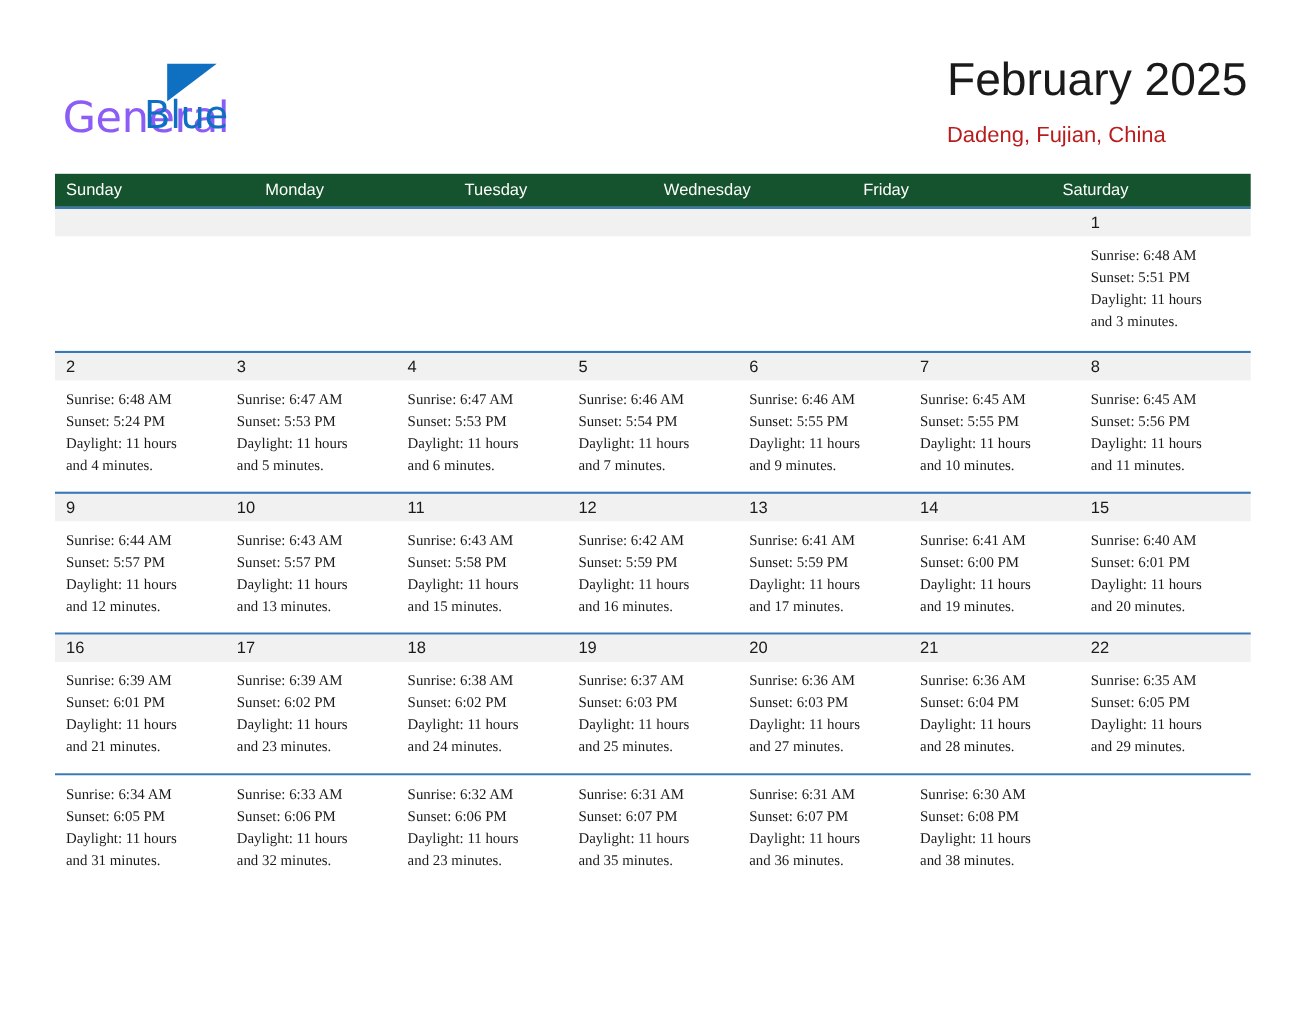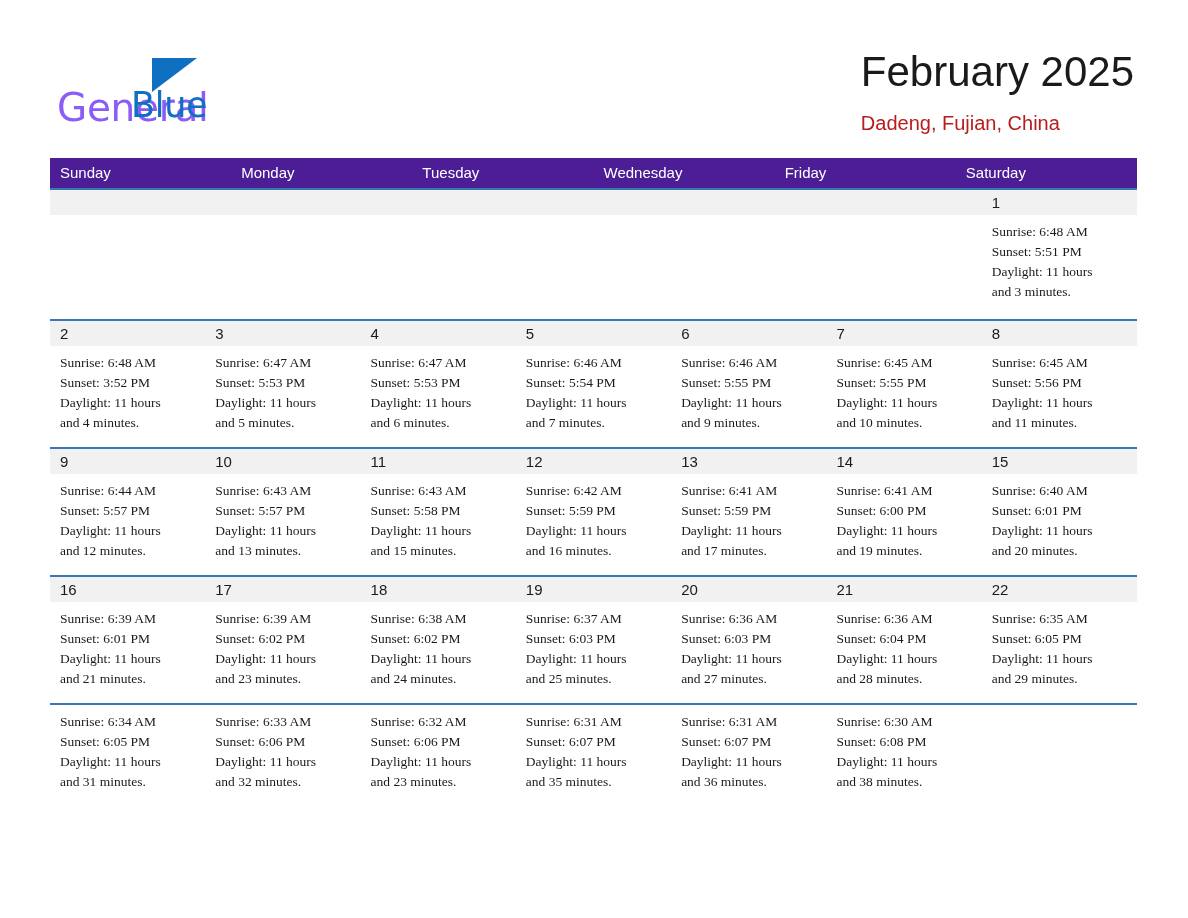--- a/index.html
+++ b/index.html
@@ -93,21 +93,21 @@
 
   
   .calendar {
     position: absolute;
     left: 50px;
     top: 158px;
     width: 1087px;
   }
   .dow-row {
     display: flex;
-    background: #4c1d95;
+    background: #14532d;
     height: 30px;
     justify-content: space-between;
   }
   .dow {
     flex: 1 1 0;
     color: #ffffff;
     font-size: 15px;
     line-height: 30px;
     padding-left: 10px;
     box-sizing: border-box;
@@ -247,21 +247,21 @@
         <div class="daynum">3</div>
         <div class="daynum">4</div>
         <div class="daynum">5</div>
         <div class="daynum">6</div>
         <div class="daynum">7</div>
         <div class="daynum">8</div>
       </div>
       <div class="week-body">
         <div class="cell">
           <div class="line">Sunrise: 6:48 AM</div>
-          <div class="line">Sunset: 3:52 PM</div>
+          <div class="line">Sunset: 5:24 PM</div>
           <div class="line">Daylight: 11 hours</div>
           <div class="line">and 4 minutes.</div>
         </div>
         <div class="cell">
           <div class="line">Sunrise: 6:47 AM</div>
           <div class="line">Sunset: 5:53 PM</div>
           <div class="line">Daylight: 11 hours</div>
           <div class="line">and 5 minutes.</div>
         </div>
         <div class="cell">

